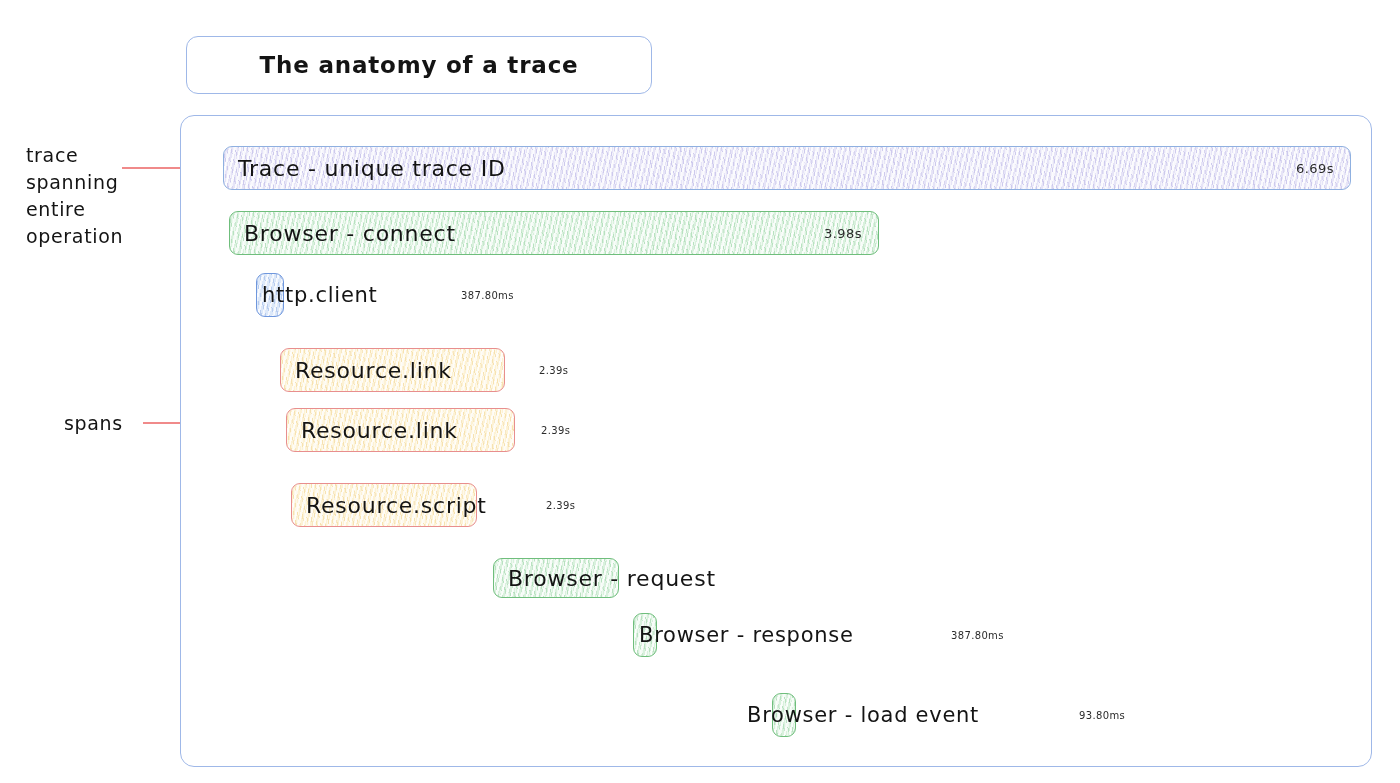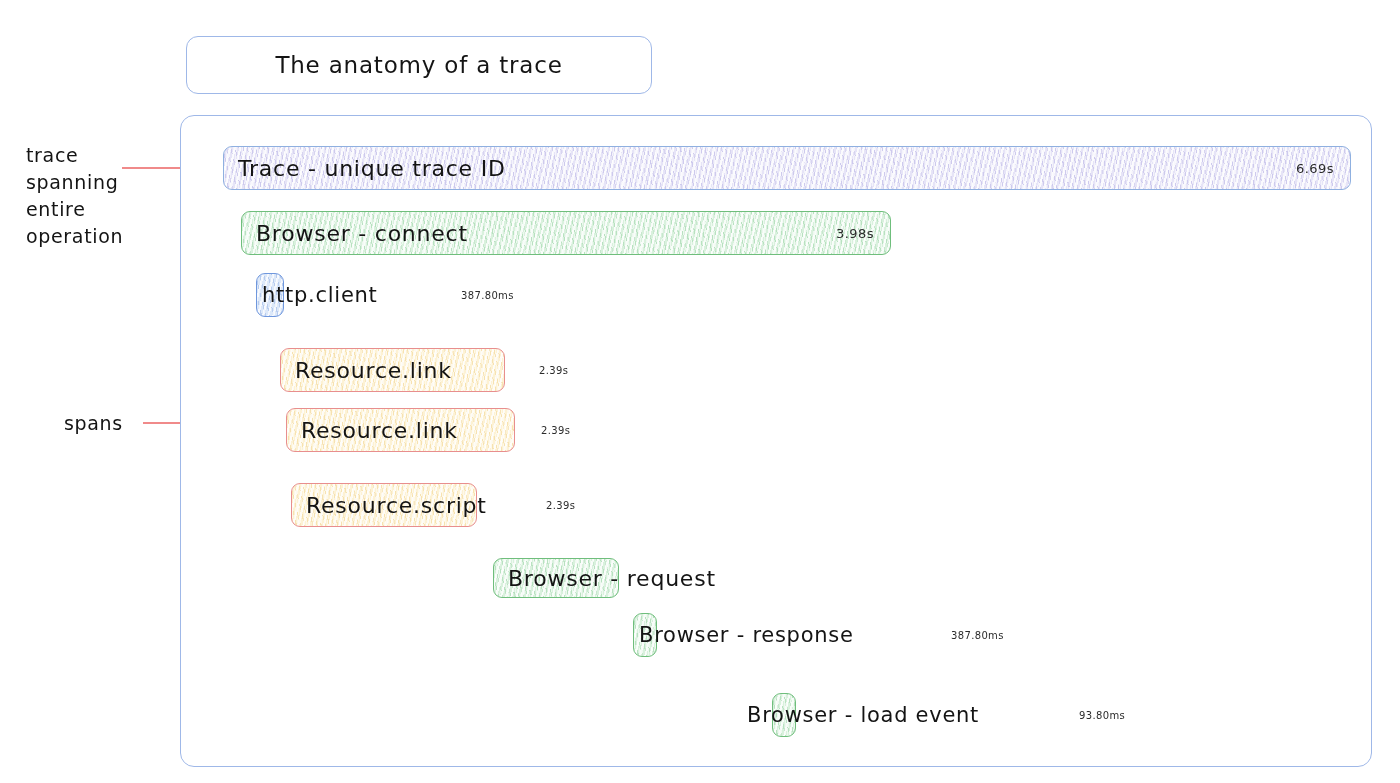--- a/index.html
+++ b/index.html
@@ -38,20 +38,21 @@
   }
   #title-text {
     position: absolute;
     left: 0; right: 0;
     top: 50%;
     transform: translateY(-50%);
     text-align: center;
     font-size: 23px;
     color: #141414;
     white-space: nowrap;
+    font-weight: bold;
   }
 
   
   #trace-frame {
     position: absolute;
     left: 180px;
     top: 115px;
     width: 1192px;
     height: 652px;
     border: 1.6px solid #9fb8e8;
@@ -198,21 +199,21 @@
 <div class="span-rail" style="left:211px; top:209px; height:533px;"></div>
 
 <div id="trace-frame">
   <div id="rows">
       <div class="row" style="left: 0px; top: 30px; height: 44px; width: 100%;">
         <div class="bar fill-purple" style="left: 42px; top: 0px; width: 1128px; height: 44px;">
           <div class="bar-label hand">Trace - unique trace ID</div>
           <div class="bar-dur-inside hand">6.69s</div>
         </div>
       </div>
-      <div class="row" style="left: 12px; top: 95px; height: 44px; width: 100%;">
+      <div class="row" style="left: 0px; top: 95px; height: 44px; width: 100%;">
         <div class="bar fill-green" style="left: 48px; top: 0px; width: 650px; height: 44px;">
           <div class="bar-label hand">Browser - connect</div>
           <div class="bar-dur-inside hand">3.98s</div>
         </div>
       </div>
       <div class="row" style="left: 0px; top: 157px; height: 44px; width: 100%;">
         <div class="bar fill-blue" style="left: 75px; top: 0px; width: 28px; height: 44px;"></div>
         <div class="overflow-label hand" style="left: 81px; top: 22px;">http.client</div>
         <div class="dur-outside hand" style="left: 280px; top: 22px;">387.80ms</div>
       </div>

